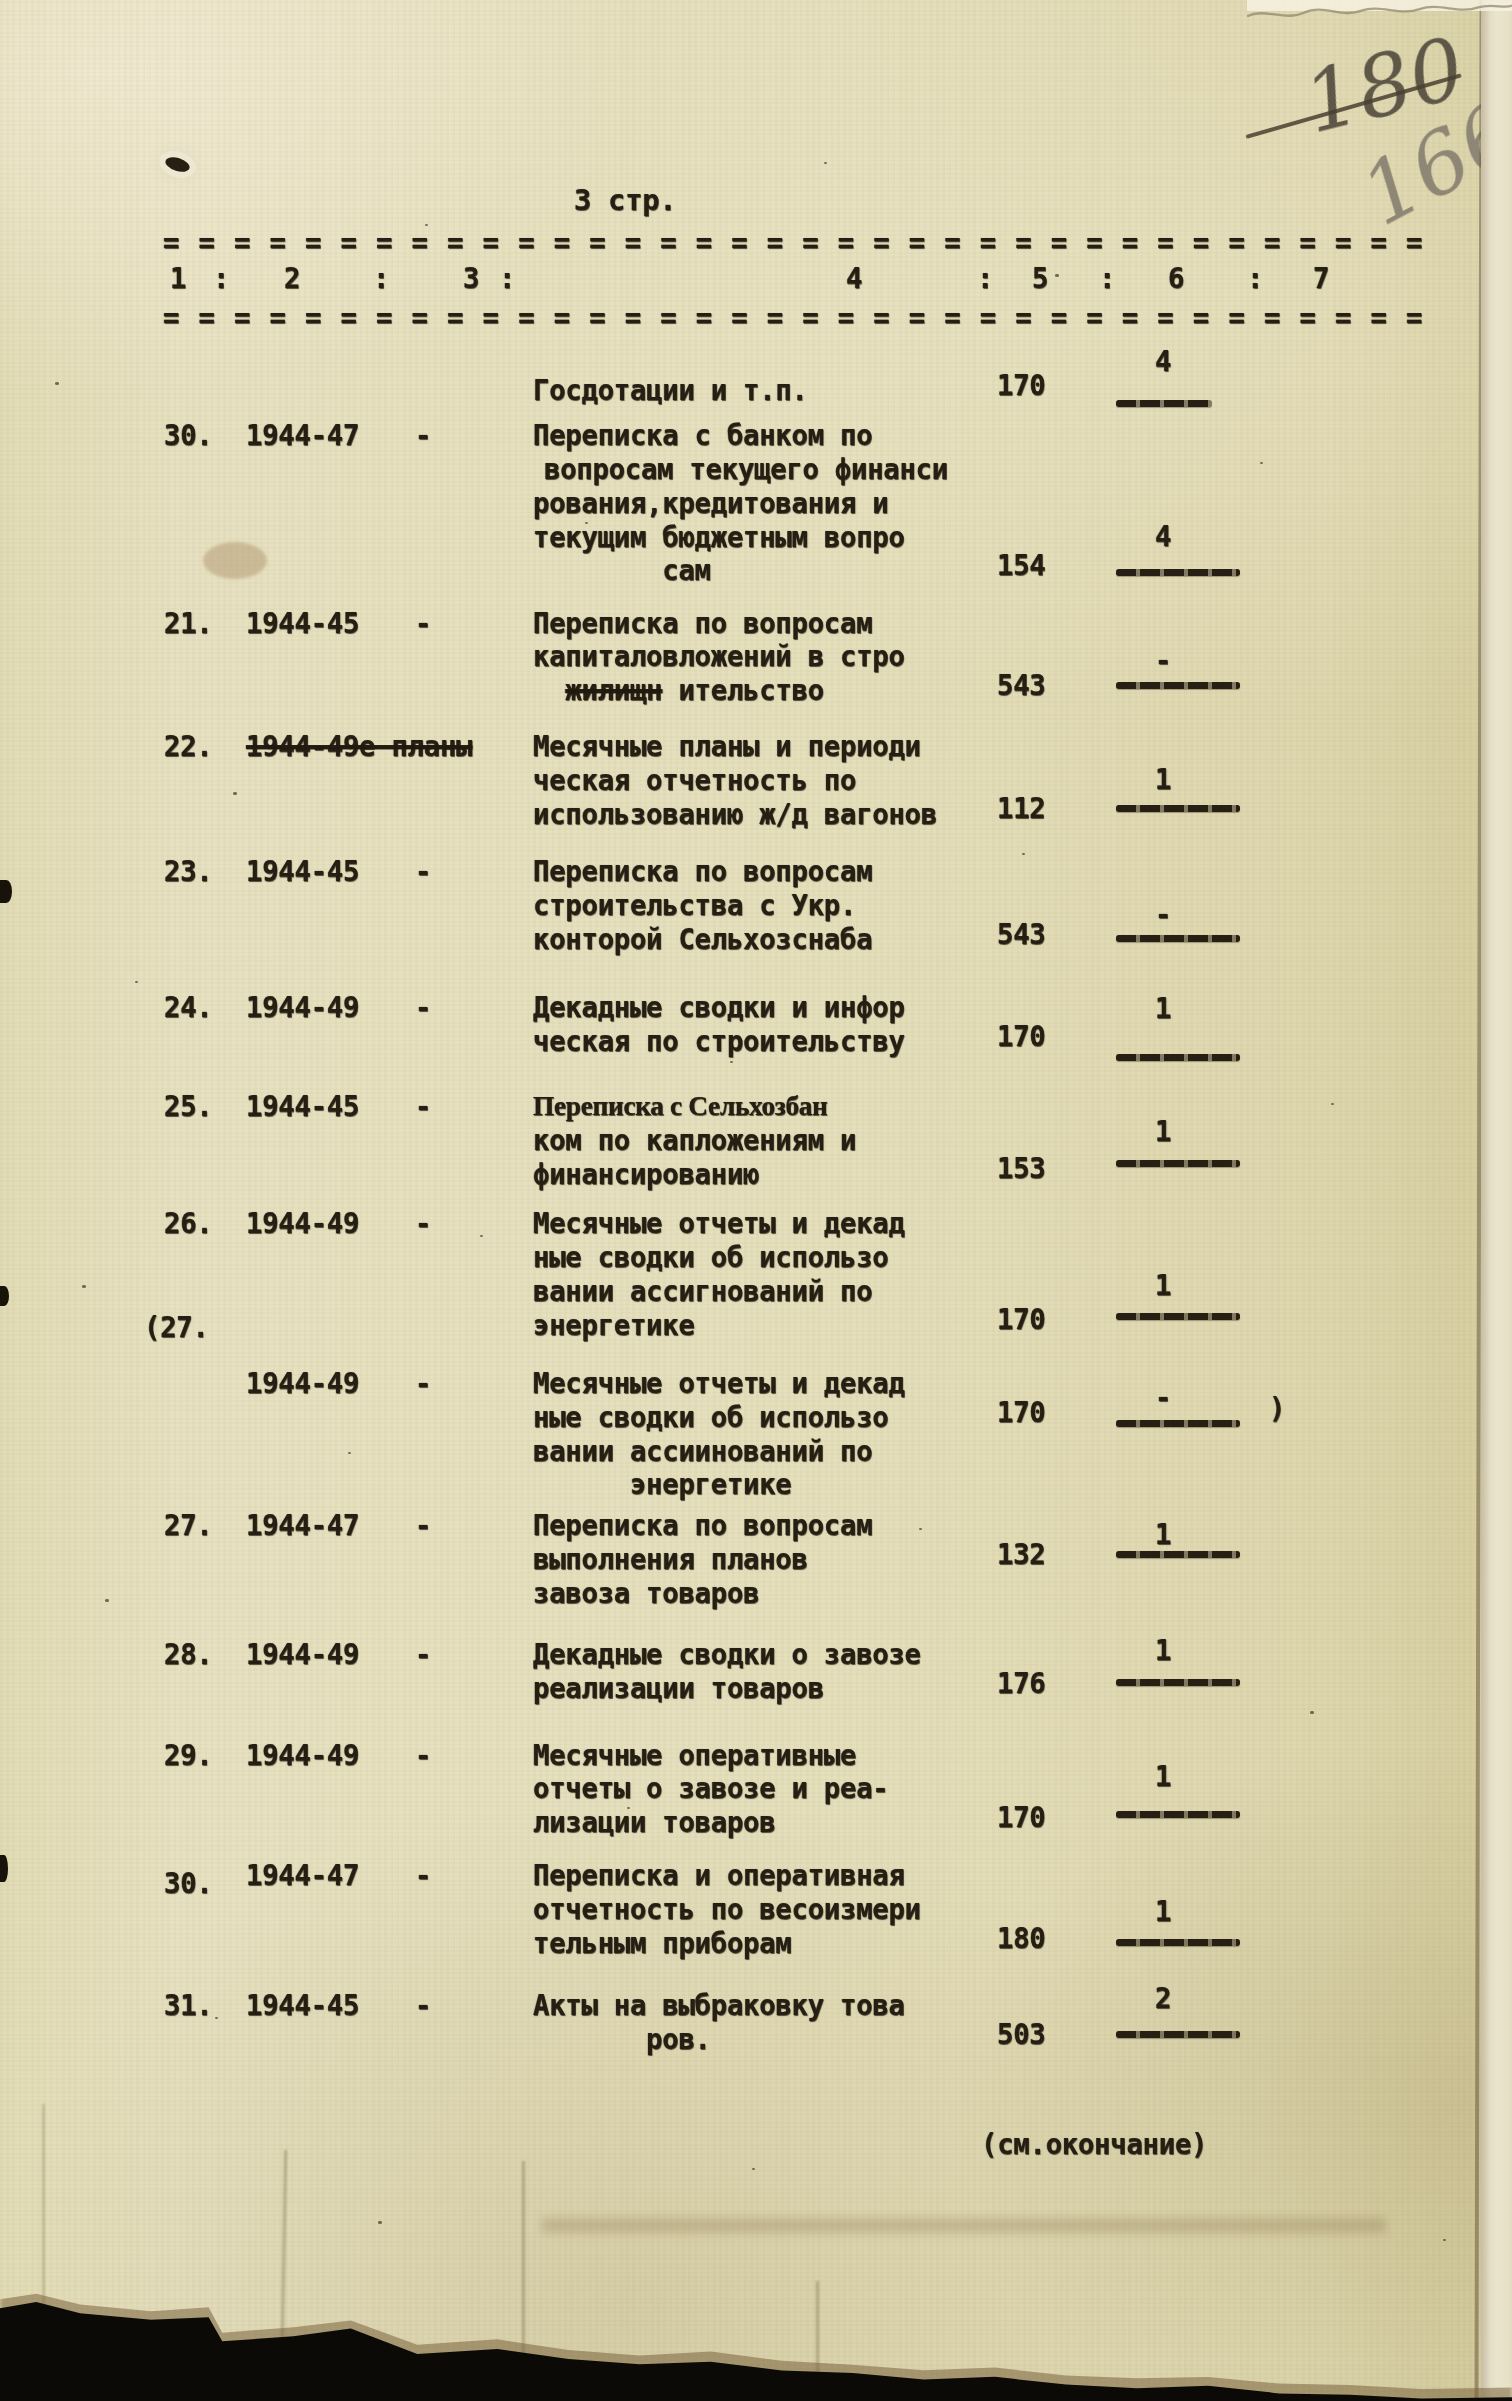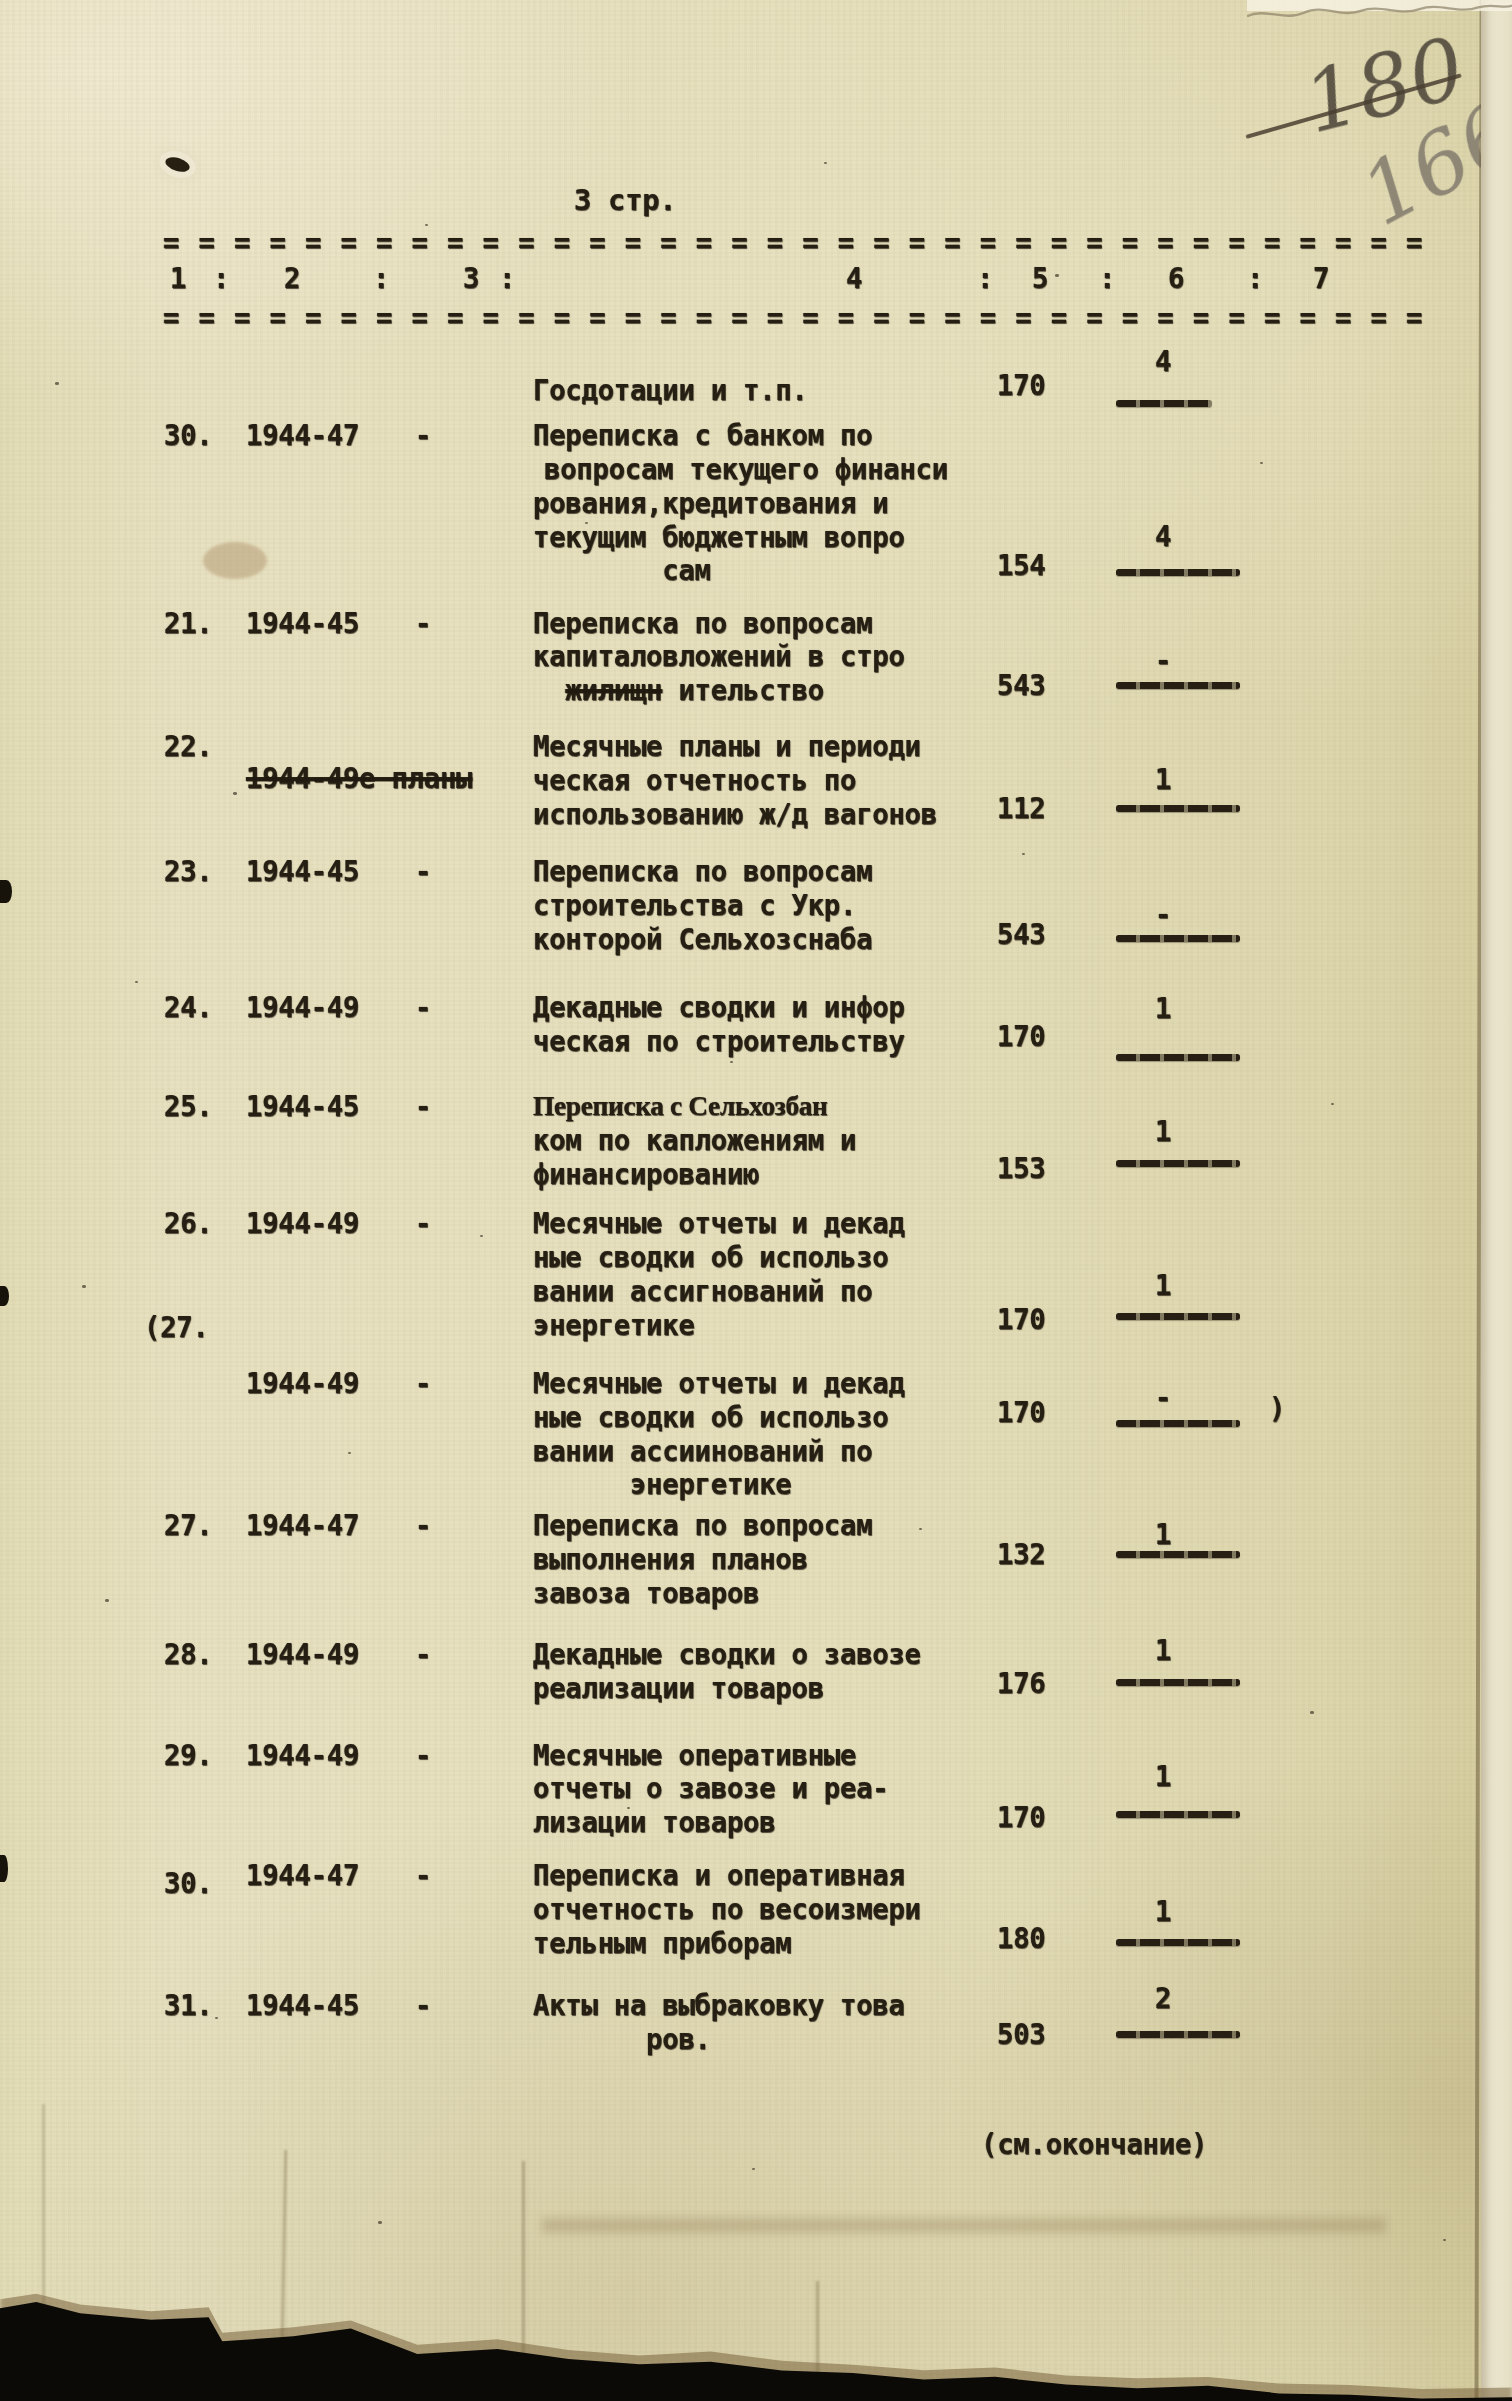--- a/index.html
+++ b/index.html
@@ -129,21 +129,21 @@
         <div class="t" style="left: 415px; top: 608px;">-</div>
         <div class="t" style="left: 533px; top: 608px;">Переписка по вопросам</div>
         <div class="t" style="left: 533px; top: 641px;">капиталовложений в стро</div>
         <div class="t" style="left: 533px; top: 675px;">  <s>жилищн</s> ительство</div>
         <div class="t" style="left: 997px; top: 670px;">543</div>
         <div class="t" style="left: 1155px; top: 645px;">-</div>
         <div class="under" style="left: 1116px; top: 682px; width: 124px;"></div>
       </div>
       <div>
         <div class="t" style="left: 164px; top: 731px;">22.</div>
-        <div class="t" style="left: 246px; top: 763px; text-align: center;"><s>1944-49е планы</s></div>
+        <div class="t" style="left: 246px; top: 731px; text-align: center;"><s>1944-49е планы</s></div>
         <div class="t" style="left: 533px; top: 731px;">Месячные планы и периоди</div>
         <div class="t" style="left: 533px; top: 765px;">ческая отчетность по</div>
         <div class="t" style="left: 533px; top: 799px;">использованию ж/д вагонов</div>
         <div class="t" style="left: 997px; top: 793px;">112</div>
         <div class="t" style="left: 1155px; top: 764px;">1</div>
         <div class="under" style="left: 1116px; top: 805px; width: 124px;"></div>
       </div>
       <div>
         <div class="t" style="left: 164px; top: 856px;">23.</div>
         <div class="t" style="left: 246px; top: 856px;">1944-45</div>

